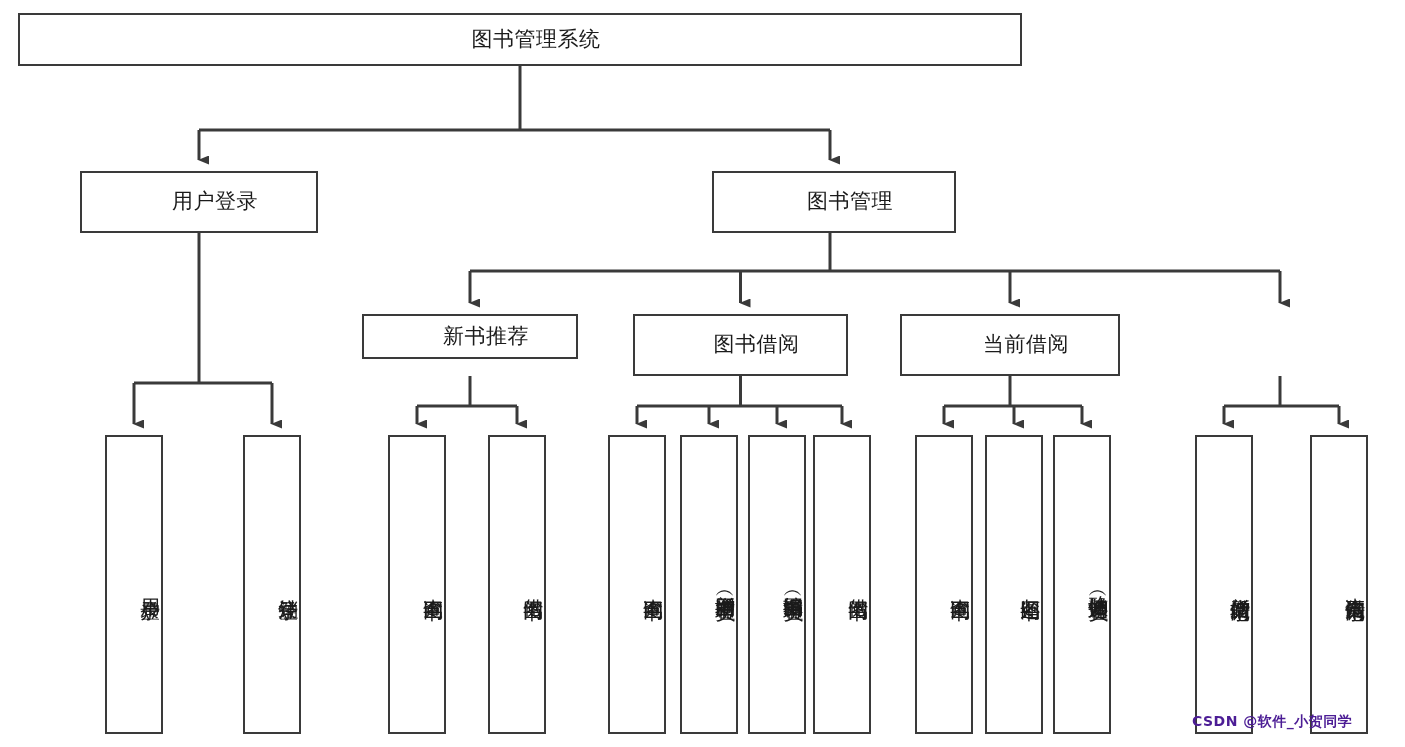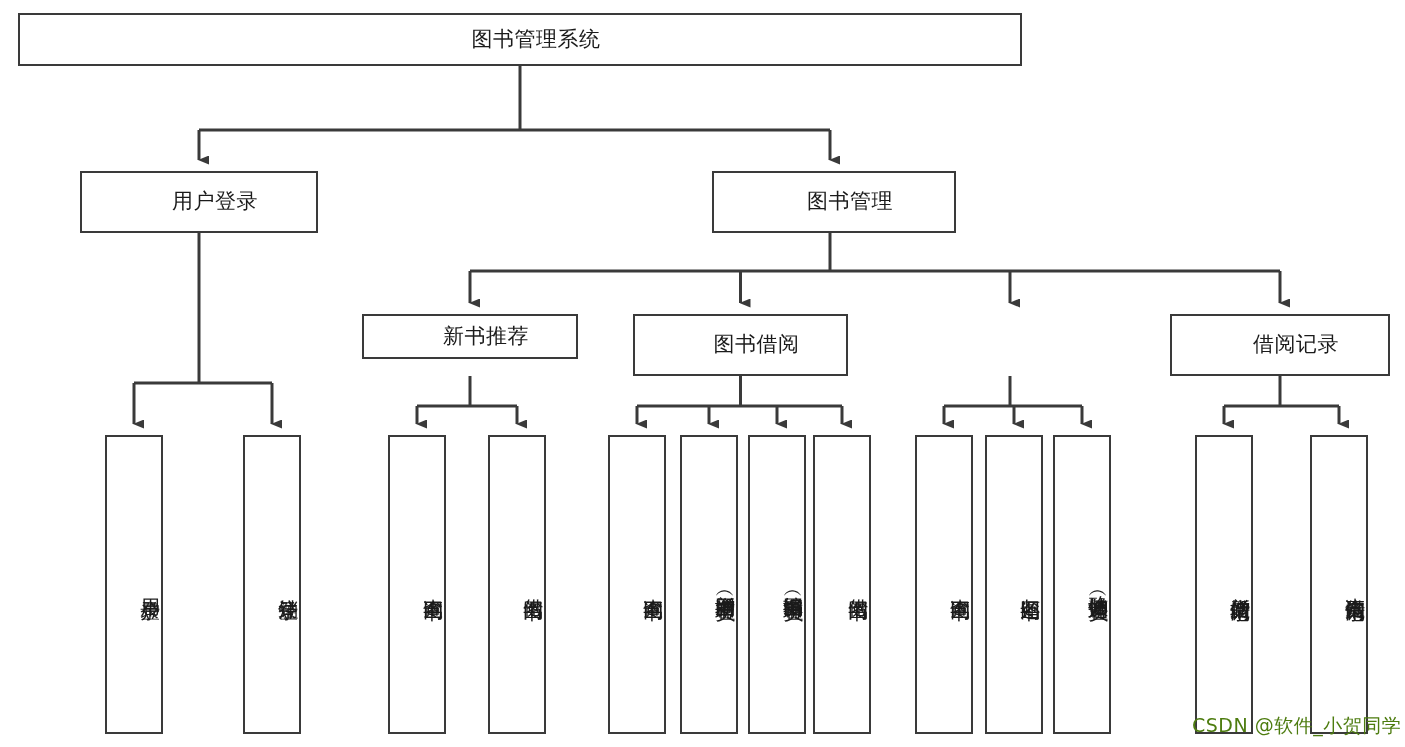--- a/index.html
+++ b/index.html
@@ -49,24 +49,25 @@
     color: #1b1b1b;
     writing-mode: vertical-rl;
     text-orientation: upright;
     line-height: 1.18;
     letter-spacing: 1px;
     white-space: nowrap;
     text-align: center;
   }
   .watermark {
     position: absolute;
-    font-size: 19px;
-    color: #4d7c0f;
+    font-size: 14px;
+    color: #4c1d95;
     white-space: nowrap;
     letter-spacing: 0.5px;
+    font-weight: bold;
   }
 </style>
 </head>
 <body>
 
 <div id="diagram-root">
 
   <svg class="canvas" viewBox="0 0 1405 747" preserveAspectRatio="none">
     <defs>
       <marker id="arrowhead" markerWidth="9" markerHeight="11" refX="4.5" refY="10" orient="auto" markerUnits="userSpaceOnUse">
@@ -120,22 +121,22 @@
   <div class="node-box" id="node-l1-1" style="left: 712px; top: 171px; width: 244px; height: 62px;">
     <span class="node-label-h">图书管理</span>
   </div>
 
   <div class="node-box" id="node-l2-0" style="left: 362px; top: 314px; width: 216px; height: 45px;">
     <span class="node-label-h">新书推荐</span>
   </div>
   <div class="node-box" id="node-l2-1" style="left: 633px; top: 314px; width: 215px; height: 62px;">
     <span class="node-label-h">图书借阅</span>
   </div>
-  <div class="node-box" id="node-l2-3" style="left: 1170px; top: 314px; width: 220px; height: 62px;">
-    <span class="node-label-h">借阅记录</span>
+  <div class="node-box" id="node-l2-2" style="left: 900px; top: 314px; width: 220px; height: 62px;">
+    <span class="node-label-h">当前借阅</span>
   </div>
 
   <div class="node-box" id="node-leaf-0" style="left: 105px; top: 435px; width: 58px; height: 299px;">
     <span class="node-label-v">用户登录</span>
   </div>
   <div class="node-box" id="node-leaf-1" style="left: 243px; top: 435px; width: 58px; height: 299px;">
     <span class="node-label-v">注销登录</span>
   </div>
   <div class="node-box" id="node-leaf-2" style="left: 388px; top: 435px; width: 58px; height: 299px;">
     <span class="node-label-v">查询图书</span>

